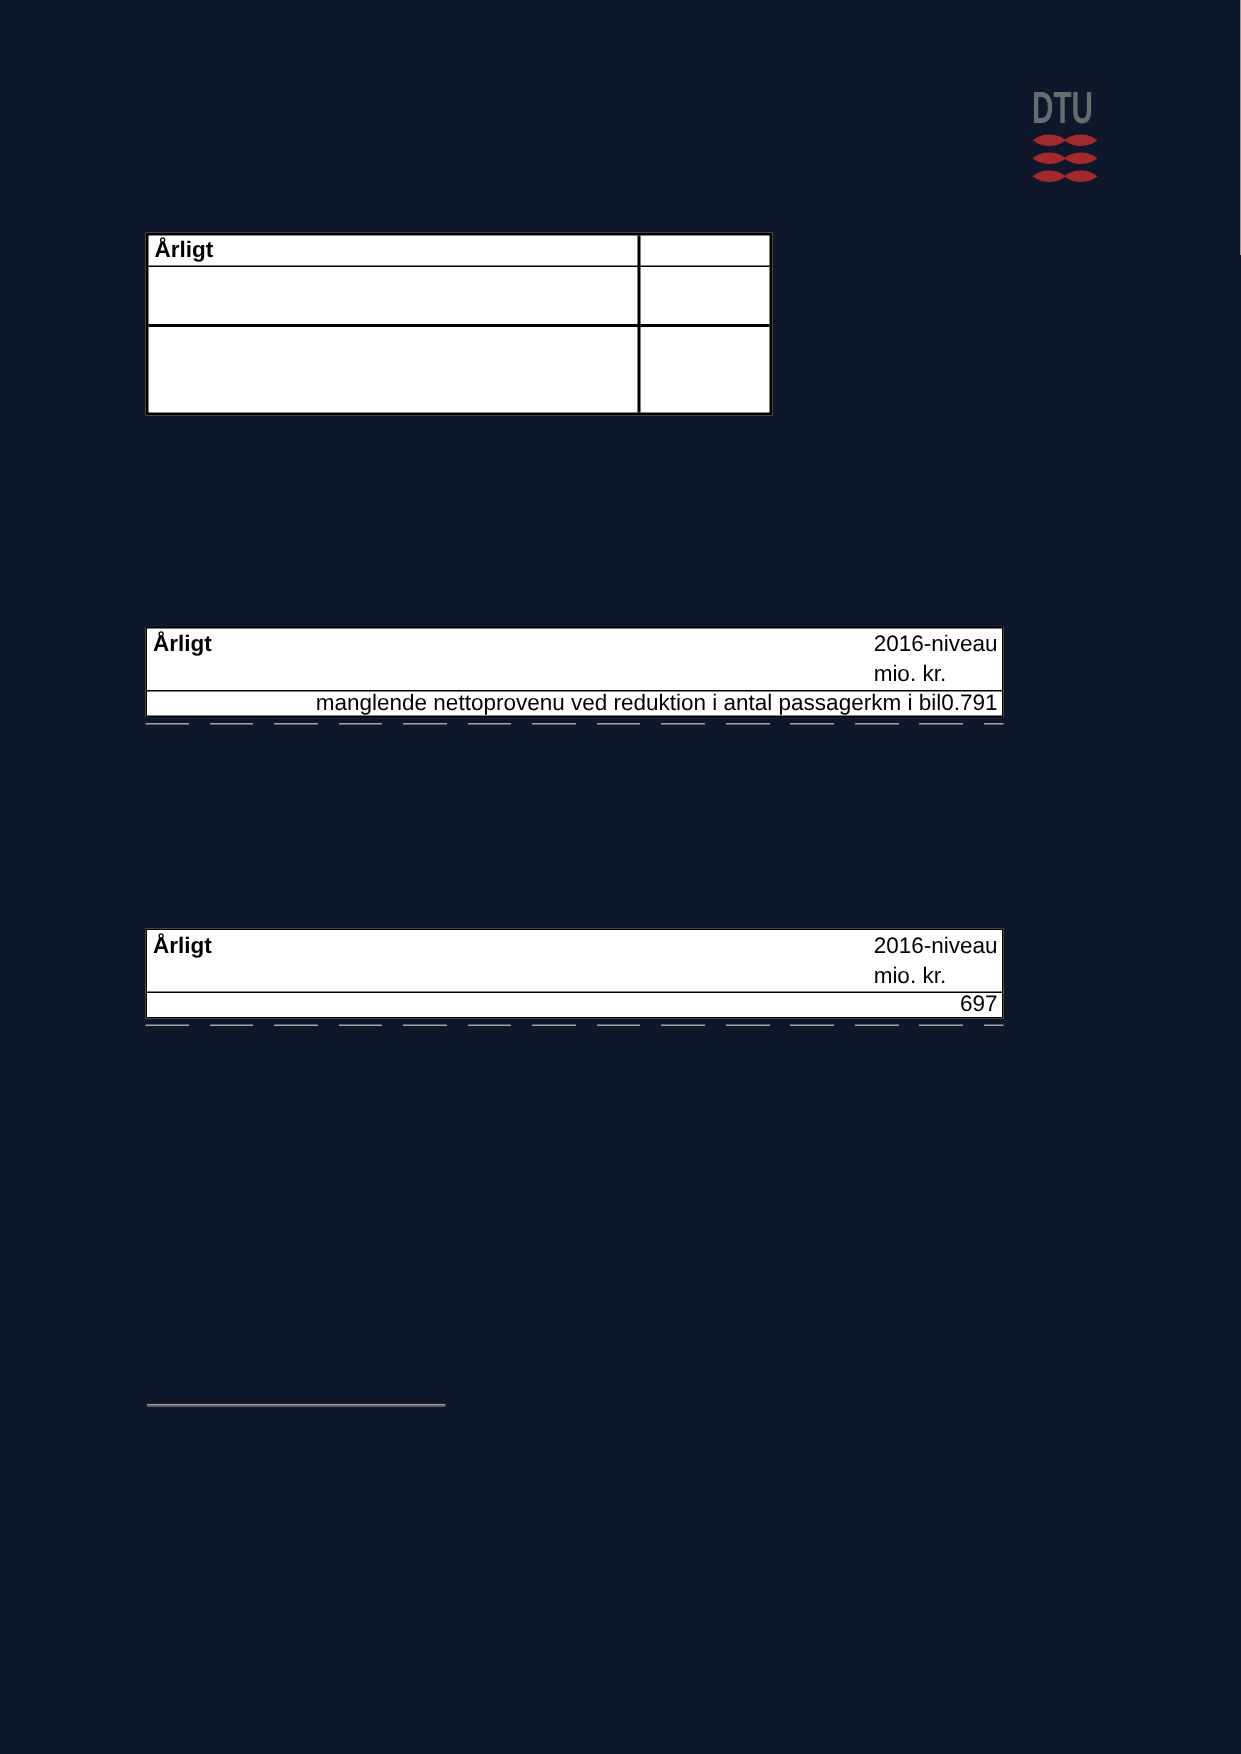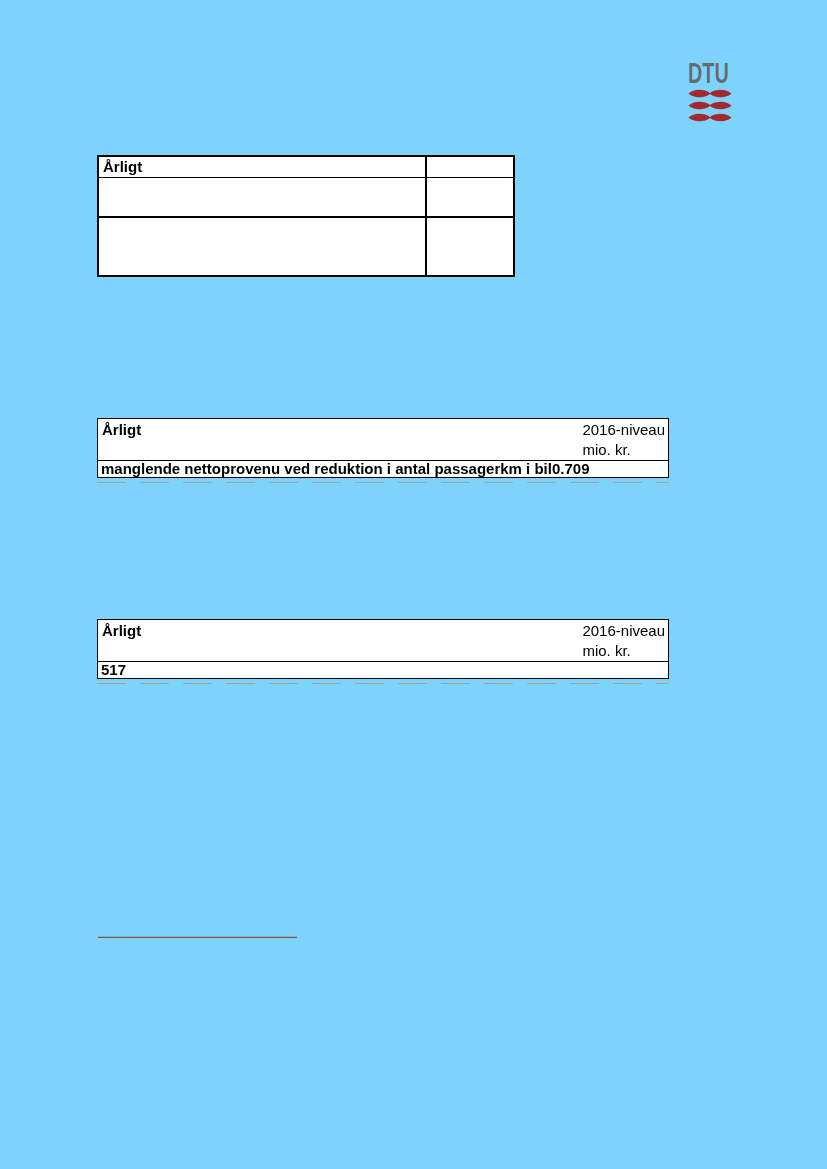--- a/index.html
+++ b/index.html
@@ -1,17 +1,17 @@
 <!DOCTYPE html>
 <html><head>
 <meta charset="utf-8">
 <style>
   html,body{margin:0;padding:0;background:#ffffff;}
   .page{
-    position:relative;width:827px;height:1169px;background:#7dd3fc;overflow:hidden;
+    position:relative;width:827px;height:1169px;background:#0f172a;overflow:hidden;
     font-family:"Liberation Sans",sans-serif;color:#000;
   }
 
   
   .logo{position:absolute;left:688px;top:61px;width:46px;}
   .logo-text{
     font-weight:700;font-size:30px;line-height:23px;color:#696c6e;
     letter-spacing:0px;transform:scaleX(0.66);transform-origin:0 0;white-space:nowrap;
   }
   .logo-waves{margin-top:5px;}
@@ -37,22 +37,22 @@
   .tblx .head{
     position:relative;height:42px;border-bottom:1px solid #000;box-sizing:border-box;
   }
   .tblx .head .hleft{
     position:absolute;left:4px;top:1px;font-size:15px;font-weight:700;line-height:19px;
   }
   .tblx .head .hright{
     position:absolute;right:3px;top:1px;font-size:15px;line-height:20px;
   }
   .tblx .drow{
-    display:flex;justify-content:flex-start;align-items:center;
-    height:16px;padding:0 3px 0 3px;font-size:15px;line-height:16px;white-space:nowrap;font-weight:bold;
+    display:flex;justify-content:flex-end;align-items:center;
+    height:16px;padding:0 3px 0 3px;font-size:15px;line-height:16px;white-space:nowrap;
   }
   .tbl2{top:418px;}
   .tbl3{top:619px;}
 
   
   .dashline{
     position:absolute;left:97px;width:572px;height:1px;
     background:repeating-linear-gradient(90deg,#a3a3a3 0 29px,transparent 29px 43px);
   }
   .dash2{top:482px;}
@@ -96,34 +96,34 @@
   <div class="tblx tbl2">
     <div class="head">
       <span class="hleft">Årligt</span>
       <span class="hright">
         <span>2016-niveau</span><br>
         <span>mio. kr.</span>
       </span>
     </div>
     <div class="drow">
       <span>manglende nettoprovenu ved reduktion i antal passagerkm i bil</span>
-      <span>0.709</span>
+      <span>0.791</span>
     </div>
   </div>
   <div class="dashline dash2"></div>
 
   <div class="tblx tbl3">
     <div class="head">
       <span class="hleft">Årligt</span>
       <span class="hright">
         <span>2016-niveau</span><br>
         <span>mio. kr.</span>
       </span>
     </div>
     <div class="drow">
-      <span>517</span>
+      <span>697</span>
     </div>
   </div>
   <div class="dashline dash3"></div>
 
   <div class="footnote-rule"></div>
 
 </div>
 
 </body></html>

